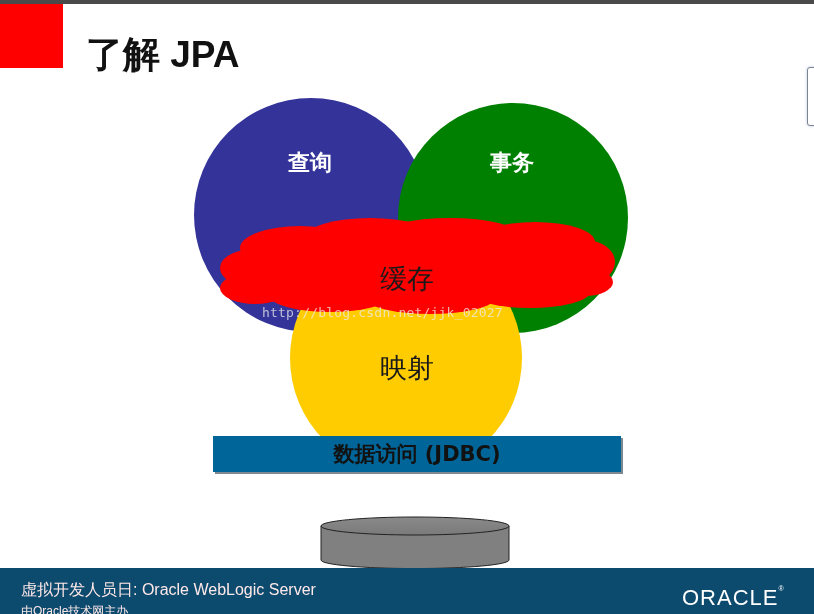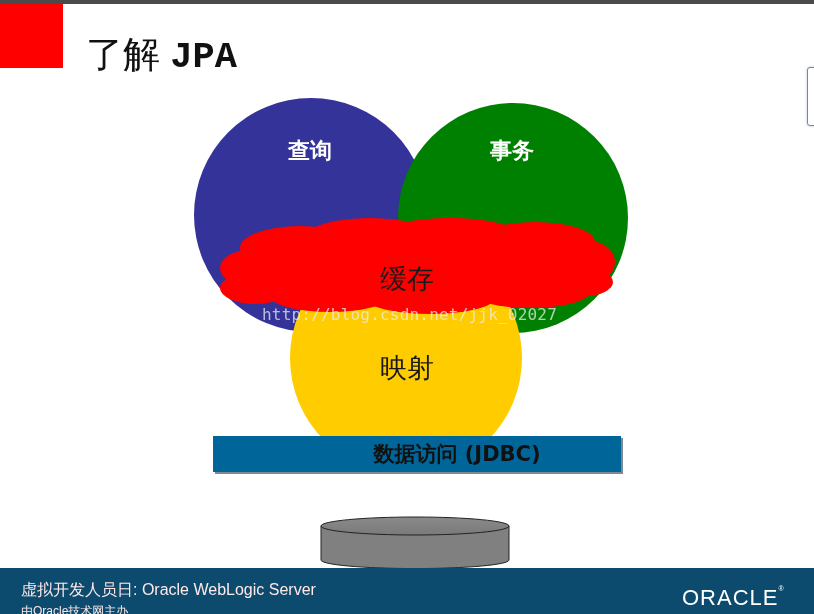--- a/index.html
+++ b/index.html
@@ -1,28 +1,28 @@
 <!DOCTYPE html>
 <html><head>
 <meta charset="utf-8">
 <style>
   html, body { margin:0; padding:0; }
   body { width:814px; height:614px; position:relative; overflow:hidden; background:#ffffff; font-family:"Liberation Sans","DejaVu Sans",sans-serif; }
   .topbar { position:absolute; left:0; top:0; width:814px; height:4px; background:#4a4a4a; }
   .red-square { position:absolute; left:0; top:4px; width:63px; height:64px; background:#ff0000; }
   .title { position:absolute; left:86px; top:30px; font-size:37px; color:#111; white-space:nowrap; }
-  .title .cn { font-family:"DejaVu Serif",serif; font-weight:normal; }
-  .title .en { font-weight:bold; font-family:Liberation Mono, monospace; }
+  .title .cn { font-family:"DejaVu Serif",serif; font-weight:bold; }
+  .title .en { font-weight:bold; font-family:Liberation Sans, sans-serif; }
   .side-frame { position:absolute; left:807px; top:67px; width:12px; height:57px; border:1px solid #7d8591; border-radius:3px; background:#fff; box-shadow:0 0 3px #b7c7dc; }
   svg.diagram { position:absolute; left:0; top:0; }
   .lbl { position:absolute; font-weight:bold; font-size:22px; line-height:38px; text-align:center; font-family:"DejaVu Sans",sans-serif; }
-  .lbl-white { color:#ffffff; }
+  .lbl-white { color:#ffffff;margin-top:12px; }
   .lbl-dark { color:#1a1a1a; font-weight:normal; font-size:27px; }
-  .jdbc-text { position:absolute; left:213px; top:436px; width:408px; height:36px; line-height:36px; text-align:center; font-size:21px; font-weight:bold; color:#111; font-family:"DejaVu Sans",sans-serif;padding-left:40px; }
-  .watermark { position:absolute; left:262px; top:305px; font-family:"DejaVu Sans Mono",monospace; font-size:16px; color:rgba(235,235,235,0.75); white-space:nowrap; letter-spacing:0.2px; }
+  .jdbc-text { position:absolute; left:213px; top:436px; width:408px; height:36px; line-height:36px; text-align:center; font-size:21px; font-weight:bold; color:#111; font-family:"DejaVu Sans",sans-serif; }
+  .watermark { position:absolute; left:262px; top:305px; font-family:"DejaVu Sans Mono",monospace; font-size:13px; color:rgba(235,235,235,0.75); white-space:nowrap; letter-spacing:0.2px; }
   .footer { position:absolute; left:0; top:568px; width:814px; height:46px; background:#0c4a6e;padding-left:16px; }
   .footer-main { position:absolute; left:21px; top:12px; font-size:16px; color:#ffe9e9; white-space:nowrap; }
   .footer-sub { position:absolute; left:21px; top:35px; font-size:12px; color:#ffe9e9; white-space:nowrap; }
   .oracle-logo { position:absolute; left:682px; top:17px; font-size:22px; color:#ffffff; letter-spacing:1px; font-family:"Liberation Sans",sans-serif; }
   .oracle-logo sup { font-size:7px; vertical-align:top; }
 </style>
 </head>
 <body>
 
 <div class="topbar"></div>

